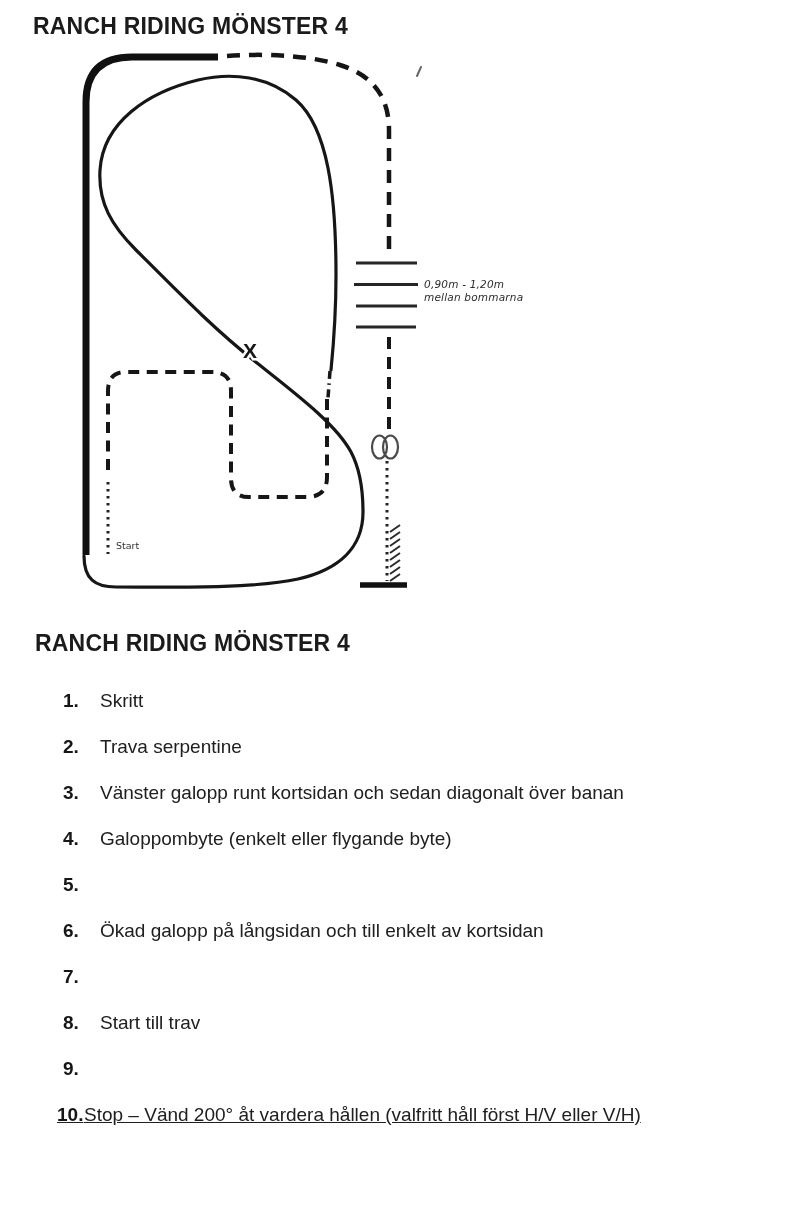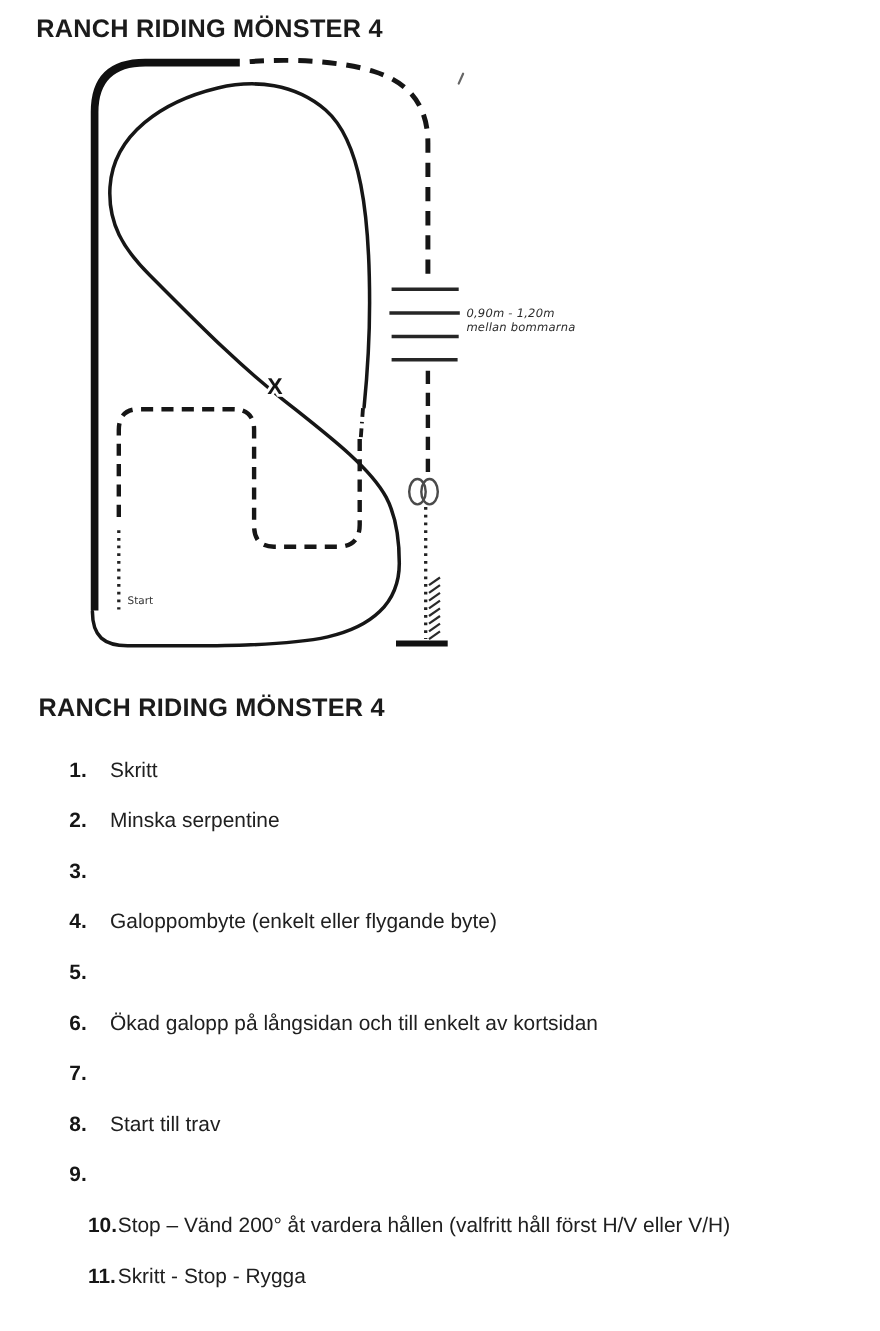--- a/index.html
+++ b/index.html
@@ -46,21 +46,21 @@
     color: #202020;
     white-space: nowrap;
   }
   .step .num {
     display: inline-block;
     min-width: 37px;
     font-weight: bold;
     color: #161616;
   }
   
-  .step:nth-child(n+10) { padding-left: 80px; }
+  .step:nth-child(n+10) { padding-left: 57px; text-decoration: underline; }
   .step:nth-child(n+10) .num { min-width: 27px; }
   .x-marker {
     font-family: "Liberation Sans", sans-serif;
     font-size: 21px;
     font-weight: bold;
     fill: #161616;
     paint-order: stroke;
     stroke: #ffffff;
     stroke-width: 5px;
   }
@@ -150,24 +150,25 @@
 
   <h2 class="title-list">RANCH RIDING MÖNSTER 4</h2>
 
   <div class="steps">
     <div class="step">
       <span class="num">1.</span>
       <span class="txt">Skritt</span>
     </div>
     <div class="step">
       <span class="num">2.</span>
-      <span class="txt">Minska serpentine</span>
+      <span class="txt">Trava serpentine</span>
     </div>
     <div class="step">
       <span class="num">3.</span>
+      <span class="txt">Vänster galopp runt kortsidan och sedan diagonalt över banan</span>
     </div>
     <div class="step">
       <span class="num">4.</span>
       <span class="txt">Galoppombyte (enkelt eller flygande byte)</span>
     </div>
     <div class="step">
       <span class="num">5.</span>
     </div>
     <div class="step">
       <span class="num">6.</span>
@@ -180,19 +181,15 @@
       <span class="num">8.</span>
       <span class="txt">Start till trav</span>
     </div>
     <div class="step">
       <span class="num">9.</span>
     </div>
     <div class="step">
       <span class="num">10.</span>
       <span class="txt">Stop – Vänd 200° åt vardera hållen (valfritt håll först H/V eller V/H)</span>
     </div>
-    <div class="step">
-      <span class="num">11.</span>
-      <span class="txt">Skritt - Stop - Rygga</span>
-    </div>
   </div>
 
 </div>
 
 </body></html>

